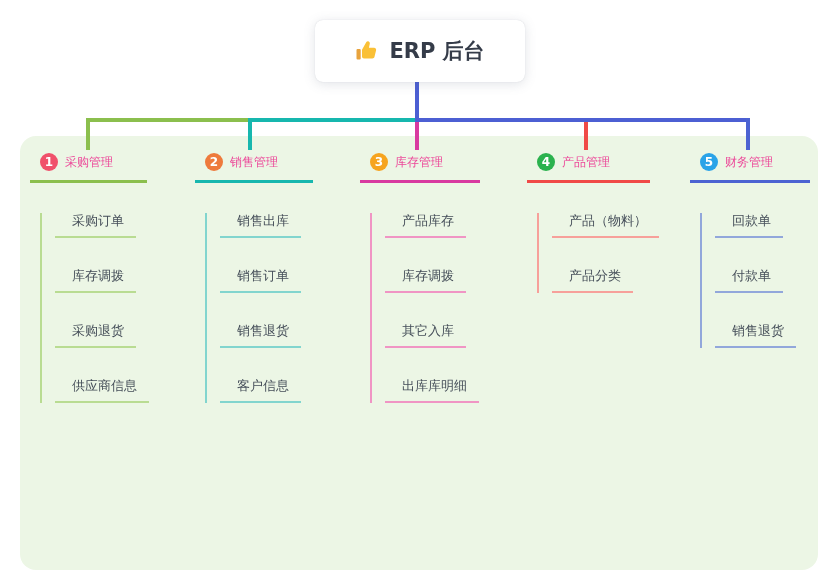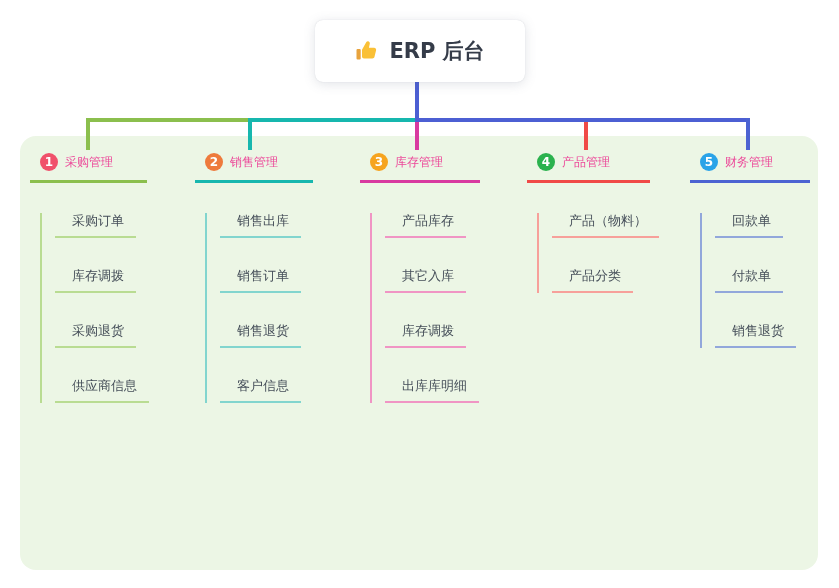--- a/index.html
+++ b/index.html
@@ -143,24 +143,24 @@
   <div class="branch" style="left: 360px; width: 120px; --badge: #f6a41f; --line: #d83aa0; --child-line: #f095c4;">
     <div class="branch-header">
       <span class="badge">3</span>
       <span class="branch-label">库存管理</span>
     </div>
     <div class="children">
       <div class="child">
           <span>产品库存</span>
         </div>
       <div class="child">
-          <span>其它入库</span>
+          <span>库存调拨</span>
         </div>
       <div class="child">
-          <span>库存调拨</span>
+          <span>其它入库</span>
         </div>
       <div class="child">
           <span>出库库明细</span>
         </div>
     </div>
   </div>
 
   <div class="branch" style="left: 527px; width: 123px; --badge: #2bb24e; --line: #f04a47; --child-line: #f7a09a;">
     <div class="branch-header">
       <span class="badge">4</span>

